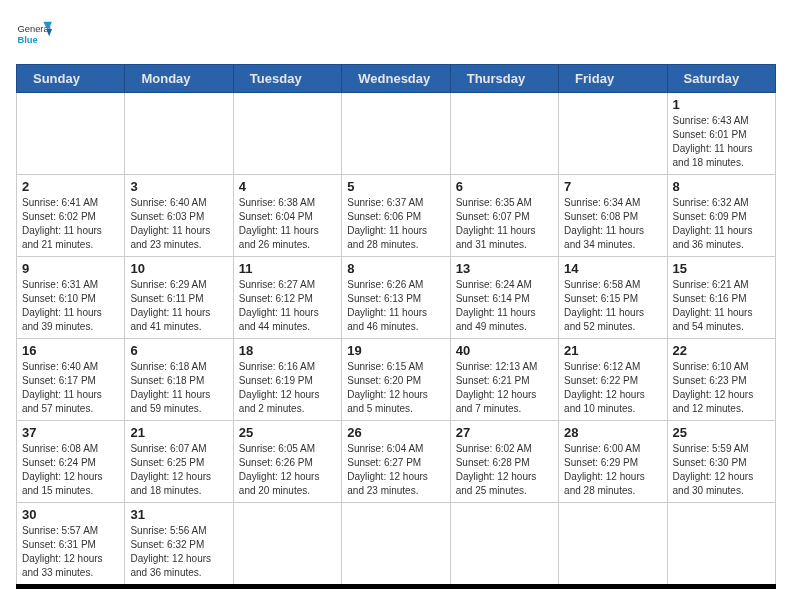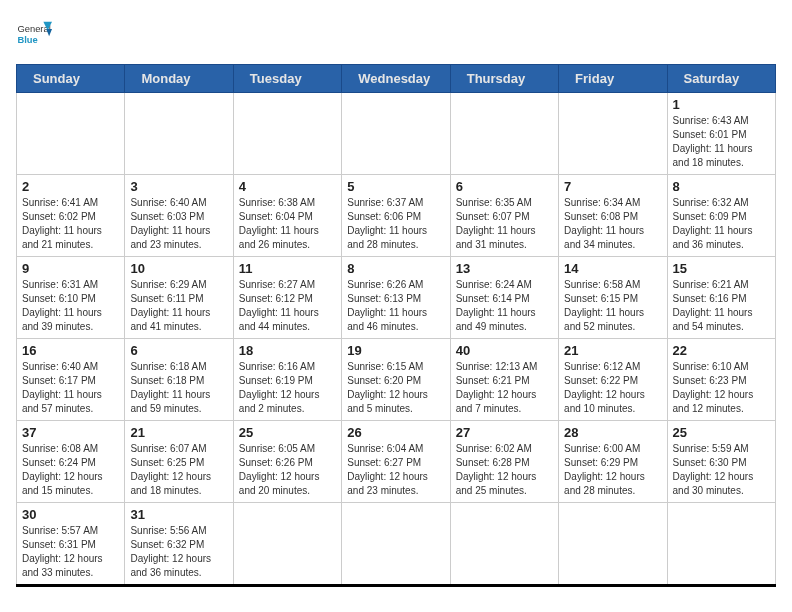--- a/index.html
+++ b/index.html
@@ -70,21 +70,21 @@
     }
     .day-info {
       font-size: 10px;
       color: #333;
       line-height: 1.4;
     }
     .empty-cell {
       background: #f5f5f5;
     }
     .last-row td {
-      border-bottom: 3px solid #000000;
+      border-bottom: 5px solid #000000;
     }
   </style>
 </head>
 <body>
 
 <div class="header-area">
   <div class="logo">
     <svg class="logo-icon" viewBox="0 0 50 50">
       <text x="2" y="22" font-size="13" fill="#333" font-family="Arial">General</text>
       <text x="2" y="38" font-size="13" fill="#2196c4" font-weight="bold" font-family="Arial">Blue</text>

